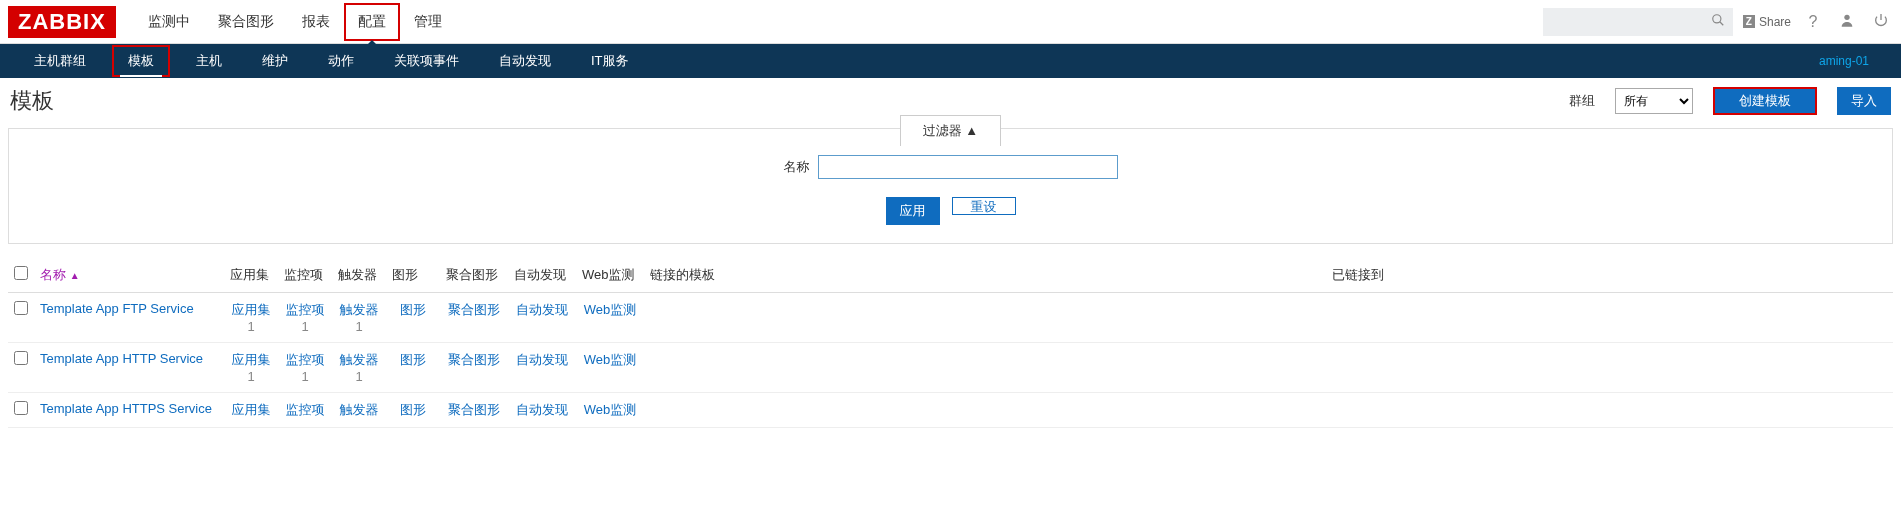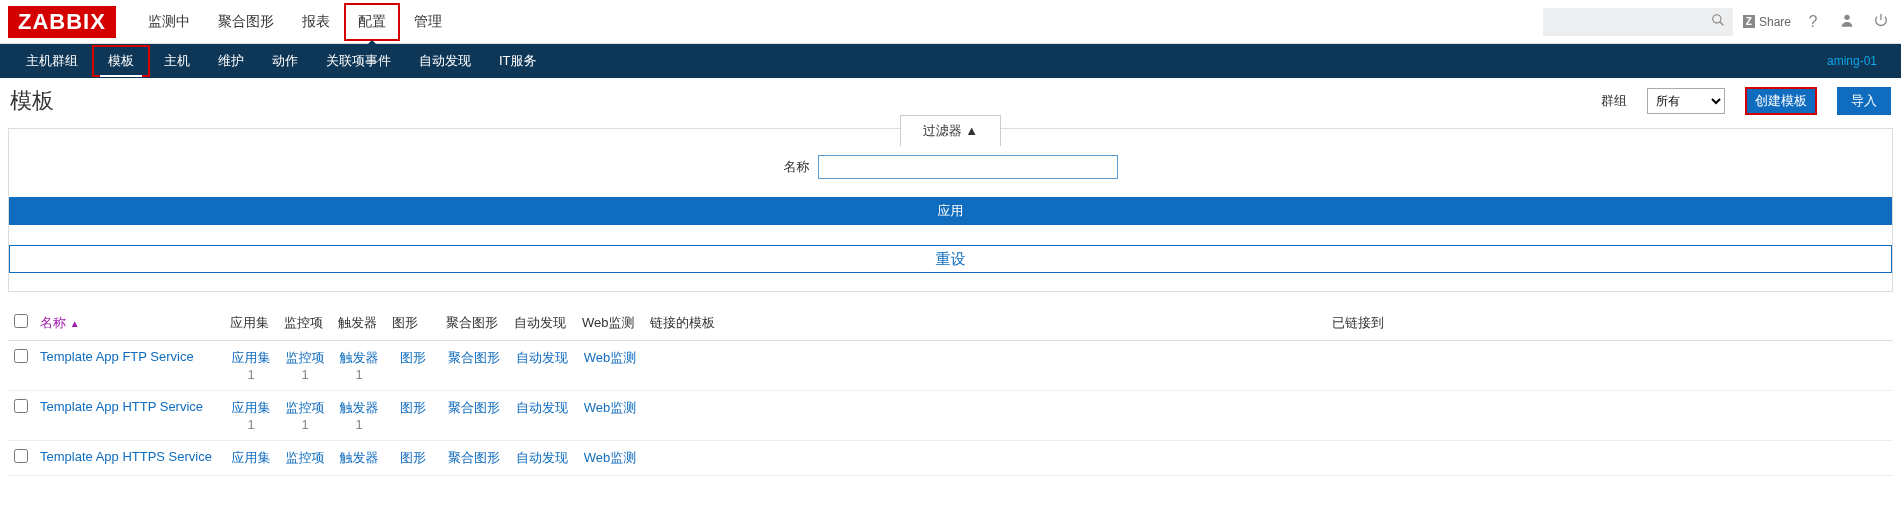--- a/index.html
+++ b/index.html
@@ -11,45 +11,45 @@
   .top-nav { display: flex; gap: 0; }
   .top-nav-item { color: #333; padding: 10px 14px; cursor: pointer; font-size: 14px; }
   .top-nav-item.highlight { border: 2px solid #D40000; padding: 8px 12px; position: relative; }
   .top-nav-item.highlight::after { content: ""; position: absolute; bottom: -8px; left: 50%; transform: translateX(-50%); width: 0; height: 0; border-left: 7px solid transparent; border-right: 7px solid transparent; border-bottom: 7px solid #0E3656; }
   .top-right { margin-left: auto; display: flex; align-items: center; gap: 10px; }
   .search-box { background: #eceef0; width: 190px; height: 28px; display: flex; align-items: center; justify-content: flex-end; padding: 0 8px; }
   .share-btn { color: #666; font-size: 12px; display: flex; align-items: center; gap: 4px; cursor: pointer; }
   .icon-btn { color: #888; font-size: 16px; width: 24px; text-align: center; cursor: pointer; }
   
   
-  .sub-nav { background: #0E3656; display: flex; align-items: center; height: 34px; padding: 0 12px; }
+  .sub-nav { background: #0E3656; display: flex; align-items: center; height: 34px; padding: 0 20px; gap: 12px; }
   .sub-nav-item { color: #fff; padding: 8px 14px; cursor: pointer; font-size: 13px; }
   .sub-nav-item.active { border: 2px solid #D40000; padding: 5px 14px; position: relative; }
   .sub-nav-item.active::after { content: ""; position: absolute; bottom: -2px; left: 6px; right: 6px; height: 2px; background: #fff; }
   .sub-right { margin-left: auto; color: #0ea5e9; font-size: 12px; padding-right: 12px; }
   
   
   .title-bar { display: flex; align-items: center; padding: 8px 10px 12px 10px; background: #fff; }
   .page-title { font-size: 22px; color: #333; font-weight: normal; }
   .title-right { margin-left: auto; display: flex; align-items: center; gap: 20px; }
   .group-label { font-size: 13px; color: #333; }
   .group-select { height: 26px; width: 78px; border: 1px solid #aaa; background: #fff; font-size: 12px; padding: 0 4px; }
   .btn { height: 28px; padding: 0 14px; border: none; cursor: pointer; font-size: 13px; color: #fff; background: #0F6CBF; }
-  .btn.highlight { border: 2px solid #D40000; padding: 0 8px; }
+  .btn.highlight { border: 2px solid #D40000; padding: 0 24px; }
   
   
   .filter-wrap { margin: 0 8px; border: 1px solid #ddd; }
   .filter-tab-row { text-align: center; position: relative; height: 18px; }
   .filter-tab { display: inline-block; border: 1px solid #ccc; border-bottom: none; background: #fff; padding: 6px 22px; font-size: 13px; position: relative; top: -14px; }
   .filter-body { text-align: center; padding: 8px 0 18px 0; }
   .filter-row { display: flex; justify-content: center; align-items: center; gap: 8px; margin-bottom: 18px; }
   .filter-label { font-size: 13px; color: #333; }
   .filter-input { width: 300px; height: 24px; border: 1px solid #5c9ccc; padding: 0 6px; }
-  .filter-btns { display: flex; justify-content: center; gap: 20px; flex-direction: column; }
-  .btn-outline { height: 28px; padding: 0 18px; border: 1px solid #0F6CBF; background: #fff; color: #0F6CBF; cursor: pointer; font-size: 15px; }
+  .filter-btns { display: flex; justify-content: center; gap: 12px; }
+  .btn-outline { height: 18px; padding: 0 18px; border: 1px solid #0F6CBF; background: #fff; color: #0F6CBF; cursor: pointer; font-size: 13px; }
   
   
   .tbl { width: calc(100% - 16px); margin: 14px 8px 0 8px; border-collapse: collapse; font-size: 13px; }
   .tbl th { text-align: left; font-weight: normal; color: #333; padding: 8px 6px; border-bottom: 1px solid #ddd; vertical-align: top; }
   .tbl th.sortable { color: #a21caf; cursor: pointer; }
   .tbl td { text-align: left; padding: 8px 6px; border-bottom: 1px solid #eee; vertical-align: top; }
   .tbl a { color: #0F6CBF; text-decoration: none; cursor: pointer; }
   .chk { width: 14px; height: 14px; }
   .col-chk { width: 26px; }
   .col-name { width: 190px; }

